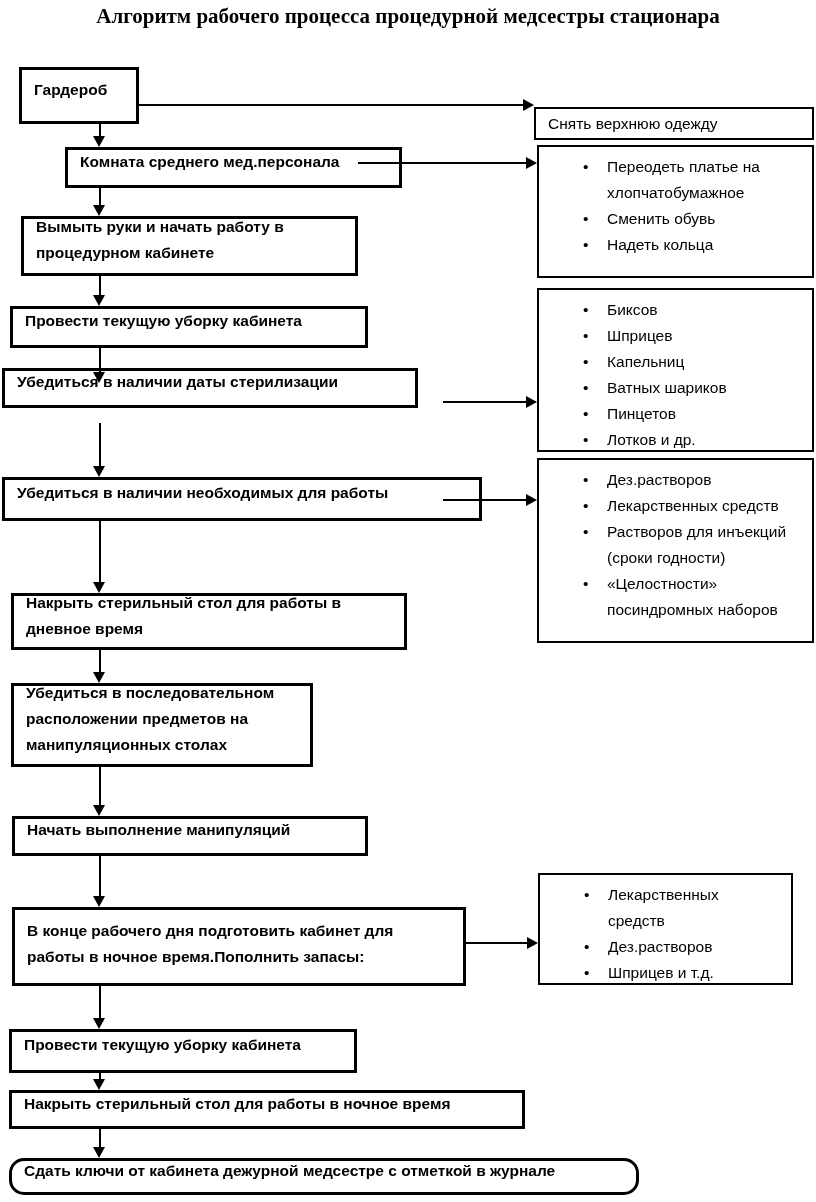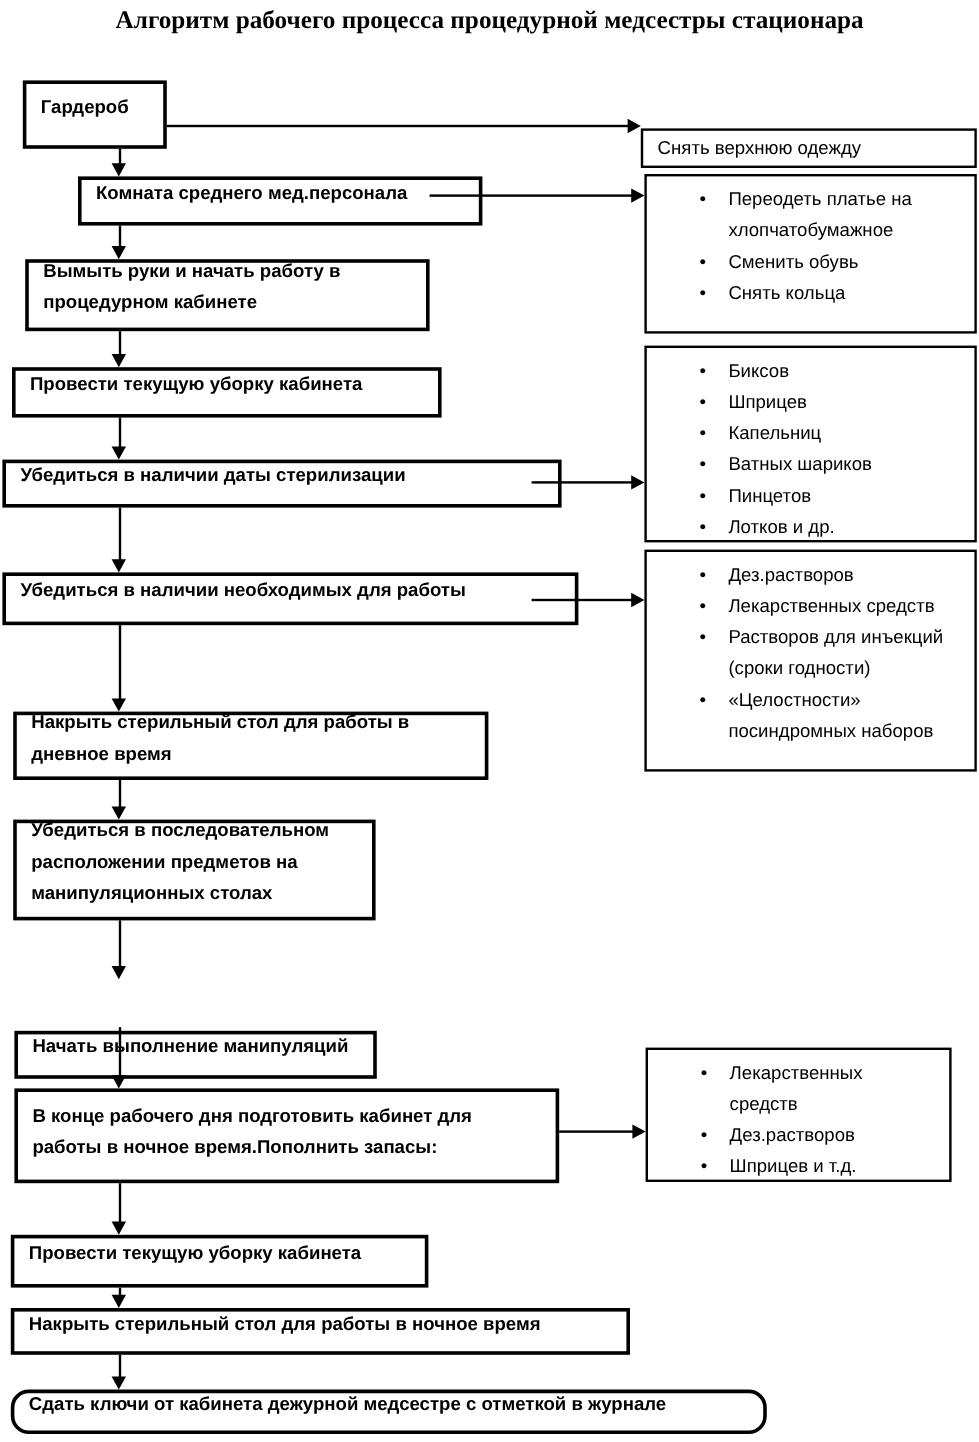--- a/index.html
+++ b/index.html
@@ -47,37 +47,37 @@
 </style>
 </head>
 <body>
 
 <div class="title">Алгоритм рабочего процесса процедурной медсестры стационара</div>
 
 <div class="box thick step" style="left:19px; top:67px; width:120px; height:57px;">Гардероб</div>
 <div class="box thick step" style="left:21px; top:147px; width:337px; height:41px;margin-left:44px;">Комната среднего мед.персонала</div>
 <div class="box thick step" style="left:21px; top:216px; width:337px; height:60px;">Вымыть руки и начать работу в процедурном кабинете</div>
 <div class="box thick step" style="left:10px; top:306px; width:358px; height:42px;">Провести текущую уборку кабинета</div>
-<div class="box thick step" style="left:2px; top:383px; width:466px; height:40px;">Убедиться в наличии даты стерилизации</div>
+<div class="box thick step" style="left:2px; top:368px; width:416px; height:40px;">Убедиться в наличии даты стерилизации</div>
 <div class="box thick step" style="left:2px; top:477px; width:480px; height:44px;">Убедиться в наличии необходимых для работы</div>
 <div class="box thick step pad-r16" style="left:11px; top:593px; width:396px; height:57px;">Накрыть стерильный стол для работы в дневное время</div>
 <div class="box thick step" style="left:11px; top:683px; width:302px; height:84px;">Убедиться в последовательном расположении предметов на манипуляционных столах</div>
-<div class="box thick step" style="left:12px; top:816px; width:302px; height:40px;margin-top:43px;">Начать выполнение манипуляций</div>
+<div class="box thick step" style="left:12px; top:816px; width:356px; height:40px;">Начать выполнение манипуляций</div>
 <div class="box thick step top-align" style="left:12px; top:907px; width:454px; height:79px;">В конце рабочего дня подготовить кабинет для работы в ночное время.Пополнить запасы:</div>
 <div class="box thick step" style="left:9px; top:1029px; width:348px; height:44px;">Провести текущую уборку кабинета</div>
 <div class="box thick step" style="left:9px; top:1090px; width:516px; height:39px;">Накрыть стерильный стол для работы в ночное время</div>
 <div class="box thick step" style="left:9px; top:1158px; width:630px; height:37px;border-radius:15px;">Сдать ключи от кабинета дежурной медсестре с отметкой в журнале</div>
 
 <div class="box thin note" style="left:534px; top:89px; width:280px; height:33px;">Снять верхнюю одежду</div>
 
 <div class="box thin bullets" style="left:537px; top:145px; width:277px; height:133px;">
   <ul>
     <li>Переодеть платье на хлопчатобумажное</li>
     <li>Сменить обувь</li>
-    <li>Снять кольца</li>
+    <li>Надеть кольца</li>
   </ul>
 </div>
 
 <div class="box thin bullets" style="left:537px; top:288px; width:277px; height:164px;">
   <ul>
     <li>Биксов</li>
     <li>Шприцев</li>
     <li>Капельниц</li>
     <li>Ватных шариков</li>
     <li>Пинцетов</li>

